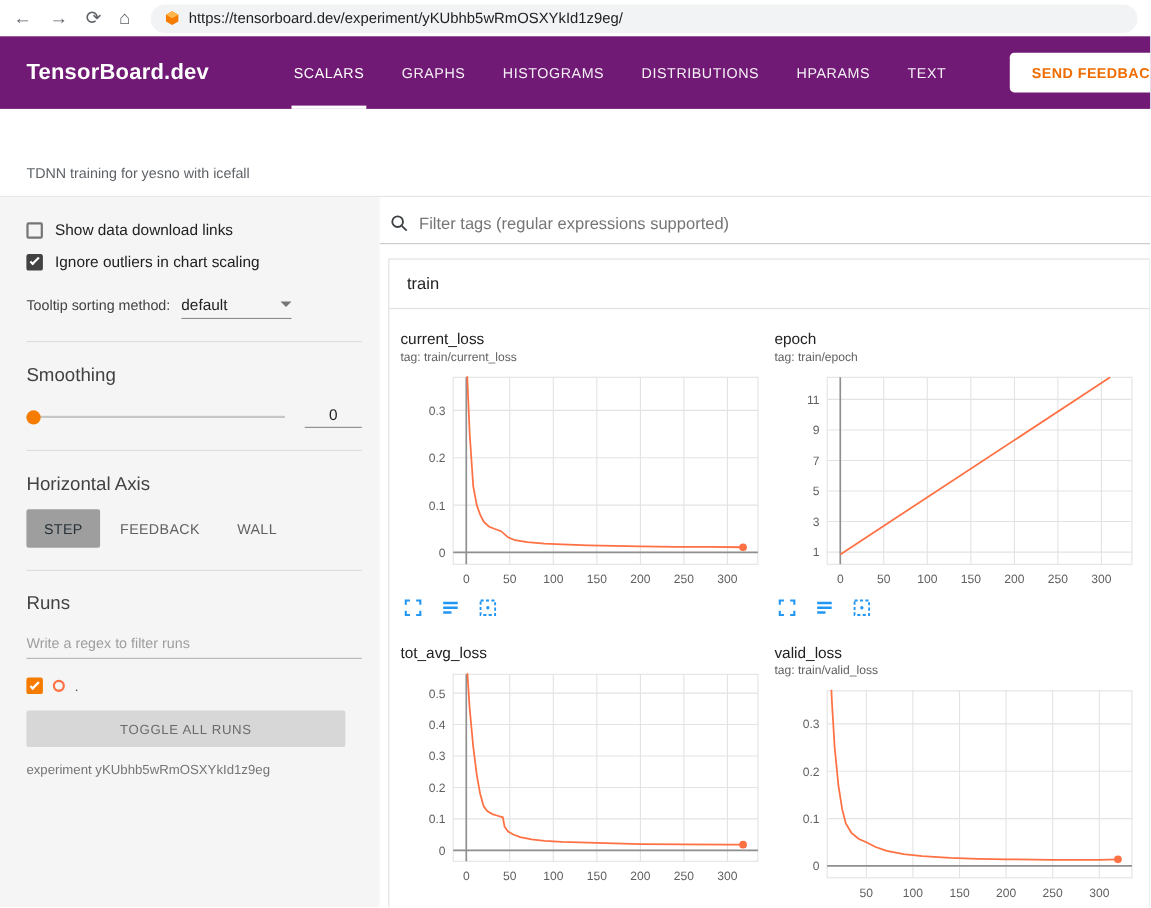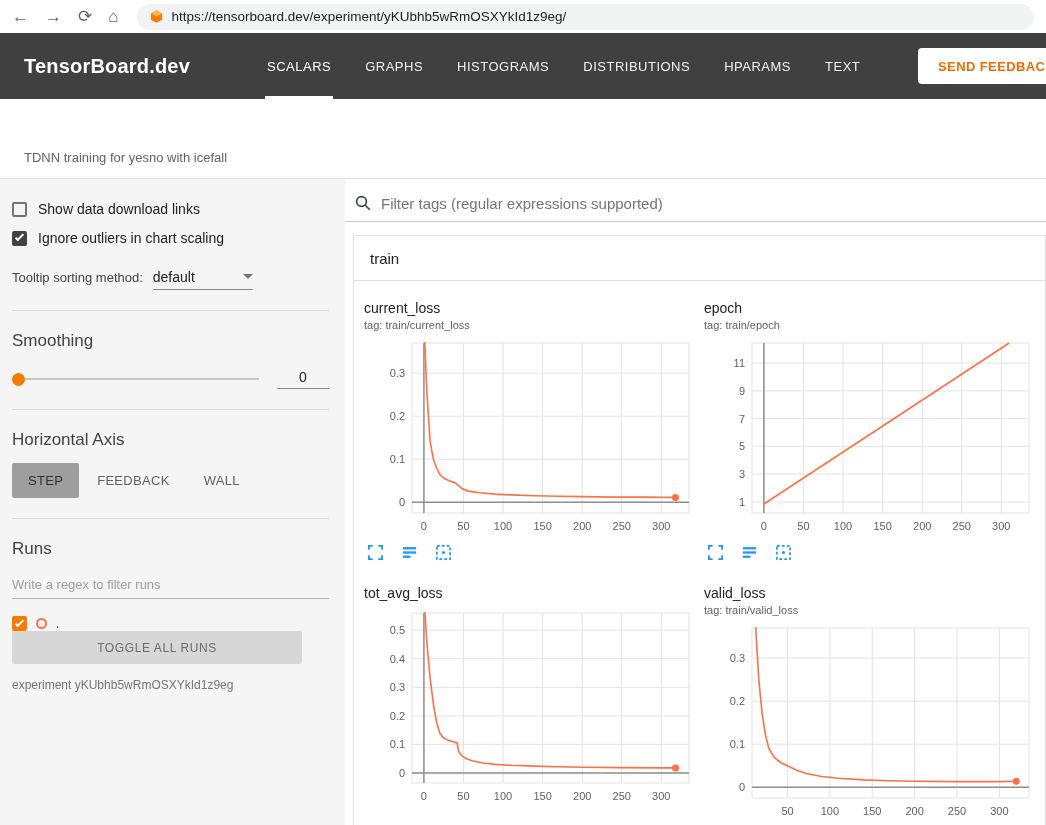--- a/index.html
+++ b/index.html
@@ -7,34 +7,34 @@
   body{font-family:"Liberation Sans",sans-serif}
   .page{width:1046px;height:825px;position:relative;overflow:hidden;background:#fff}
 
   
   .browser-bar{height:33px;display:flex;align-items:center;gap:16px;padding:0 12px;background:#fff}
   .nav-ico{font-size:17px;color:#5f6368;line-height:1;cursor:pointer}
   .url-pill{flex:1;height:26px;background:#f1f3f4;border-radius:13px;display:flex;align-items:center;gap:8px;padding:0 12px;margin-left:2px}
   .url-text{font-size:13.5px;color:#202124;white-space:nowrap}
 
   
-  .app-header{height:66px;background:#404040;display:flex;align-items:center;position:relative;color:#fff}
+  .app-header{height:66px;background:#701a75;display:flex;align-items:center;position:relative;color:#fff}
   .brand{font-size:20px;font-weight:bold;margin-left:24px;letter-spacing:.2px}
   .tabs{display:flex;margin-left:60px;height:100%}
   .tab{display:flex;align-items:center;padding:16px 17px;font-size:13px;letter-spacing:.5px;color:rgba(255,255,255,.93);position:relative;cursor:pointer;white-space:nowrap}
   .tab.active{color:#fff}
   .tab.active::after{content:"";position:absolute;left:15px;right:15px;bottom:0;height:3px;background:#fff}
   .feedback-btn{position:absolute;left:918px;top:15px;height:36px;width:150px;background:#fff;color:#ef6c00;font-size:13px;font-weight:bold;letter-spacing:.4px;border:none;border-radius:4px;padding:0 0 0 20px;text-align:left;white-space:nowrap;cursor:pointer;font-family:inherit}
 
   .subheader{height:80px;display:flex;align-items:flex-end;padding:0 0 13px 24px;border-bottom:1px solid #e4e4e4;font-size:13px;color:#5f6368}
 
   .body-row{display:flex;height:646px}
 
   
-  .sidebar{width:345px;background:#f5f5f5;padding:22px 16px 0 12px;flex-shrink:0}
+  .sidebar{width:345px;background:#f5f5f5;padding:22px 16px 0 24px;flex-shrink:0}
   .cb-row{display:flex;align-items:center;gap:11px;margin-bottom:13px;font-size:14px;color:#212121;cursor:pointer}
   .checkbox{width:15px;height:15px;border:2px solid #757575;border-radius:2px;background:transparent;flex-shrink:0;display:flex;align-items:center;justify-content:center}
   .checkbox.checked{background:#424242;border-color:#424242}
   .checkbox.checked.orange{background:#f57c00;border-color:#f57c00}
   .checkmark{width:9px;height:4px;border-left:2px solid #fff;border-bottom:2px solid #fff;transform:rotate(-45deg) translate(1px,-1px)}
   .tooltip-row{display:flex;align-items:baseline;gap:10px;margin-top:23px;font-size:13px;color:#424242}
   .dropdown{width:100px;display:flex;align-items:center;justify-content:space-between;border-bottom:1px solid #8a8a8a;padding-bottom:4px;font-size:14px;color:#212121;cursor:pointer}
   .caret{width:0;height:0;border-left:5px solid transparent;border-right:5px solid transparent;border-top:5px solid #757575;margin-bottom:2px}
   .sb-divider{border:none;border-top:1px solid #dcdcdc;margin:20px 0}
   .sb-label{font-size:17px;color:#424242}
@@ -43,21 +43,21 @@
   .slider-knob{position:absolute;left:0;top:-5.5px;width:13px;height:13px;border-radius:50%;background:#f57c00}
   .slider-value{width:52px;text-align:center;border-bottom:1px solid #8a8a8a;font-size:14px;color:#212121;padding-bottom:3px}
   .axis-btns{display:flex;gap:2px;margin-top:13px}
   .axis-btn{font-size:13px;letter-spacing:.3px;padding:10px 16px;border:none;background:transparent;color:#616161;border-radius:2px;cursor:pointer;font-family:inherit}
   .axis-btn.active{background:#9e9e9e;color:#263238}
   .runs-filter{margin-top:14px;width:100%;background:transparent;border:none;border-bottom:1px solid #b3b3b3;padding:4px 0 6px;font-size:13px;color:#212121;font-family:inherit;outline:none}
   .runs-filter::placeholder{color:#9e9e9e}
   .run-row{display:flex;align-items:center;gap:9px;margin-top:17px}
   .run-swatch{width:11px;height:11px;border-radius:50%;border:2px solid #ff7043;background:transparent}
   .run-name{font-size:12px;color:#424242}
-  .toggle-btn{width:290px;height:33px;background:#d7d7d7;border:none;border-radius:2px;font-size:12px;letter-spacing:.6px;color:#6b6b6b;cursor:pointer;font-family:inherit}
+  .toggle-btn{margin-top:15px;width:290px;height:33px;background:#d7d7d7;border:none;border-radius:2px;font-size:12px;letter-spacing:.6px;color:#6b6b6b;cursor:pointer;font-family:inherit}
   .exp-label{margin-top:14px;font-size:12px;color:#757575}
 
   
   .main{flex:1;overflow:hidden}
   .filter-row{display:flex;align-items:center;gap:9px;padding:15px 0 9px 9px;border-bottom:1px solid #c9c9c9}
   .filter-input{flex:1;border:none;background:transparent;font-size:15px;color:#212121;font-family:inherit;outline:none}
   .filter-input::placeholder{color:#757575}
   .card{margin:13px 0 0 8px;border:1px solid #e0e0e0;width:693px;min-height:600px}
   .card-header{height:45px;display:flex;align-items:center;padding-left:16px;font-size:15px;color:#212121;border-bottom:1px solid #e0e0e0;cursor:pointer}
   .charts{display:grid;grid-template-columns:340px 340px;padding:19px 0 0 10px;row-gap:24px}

